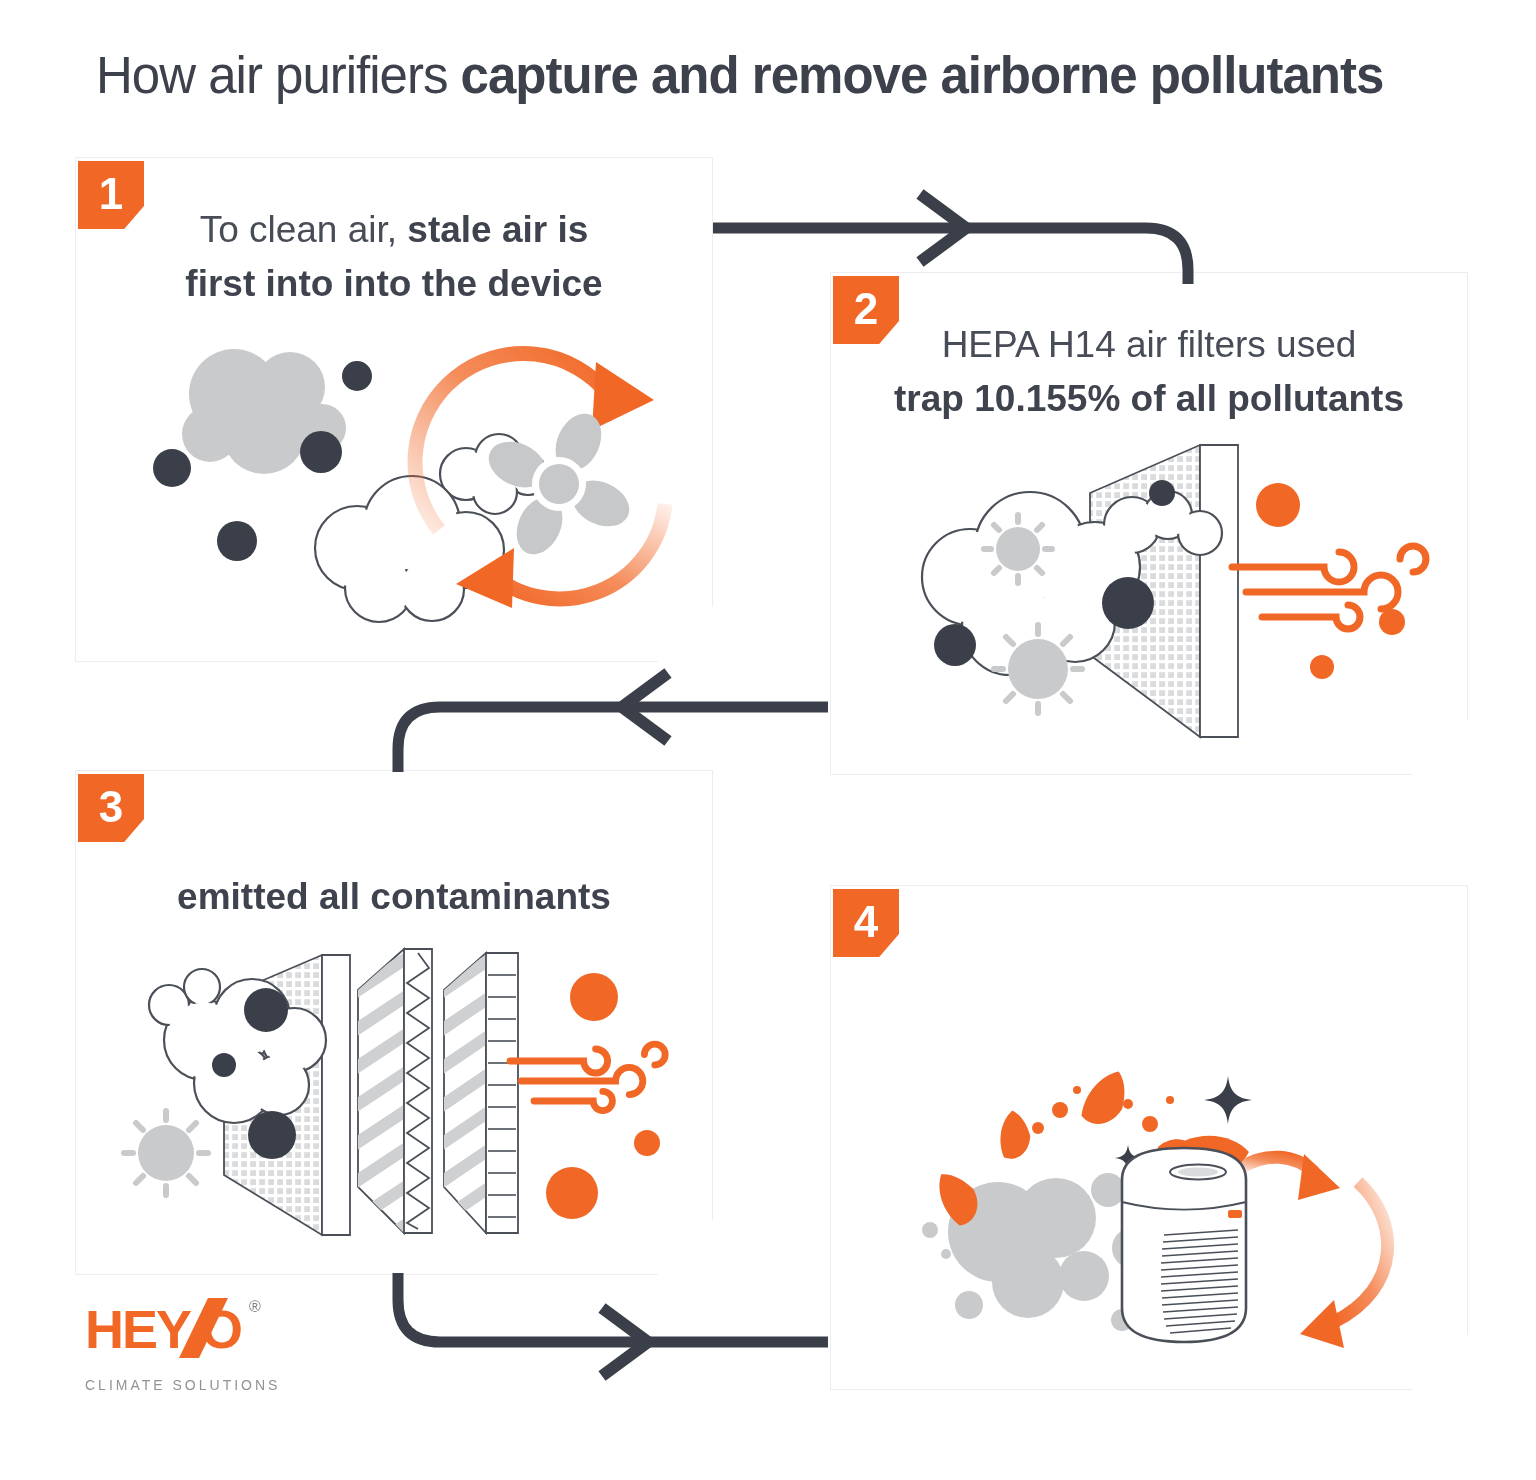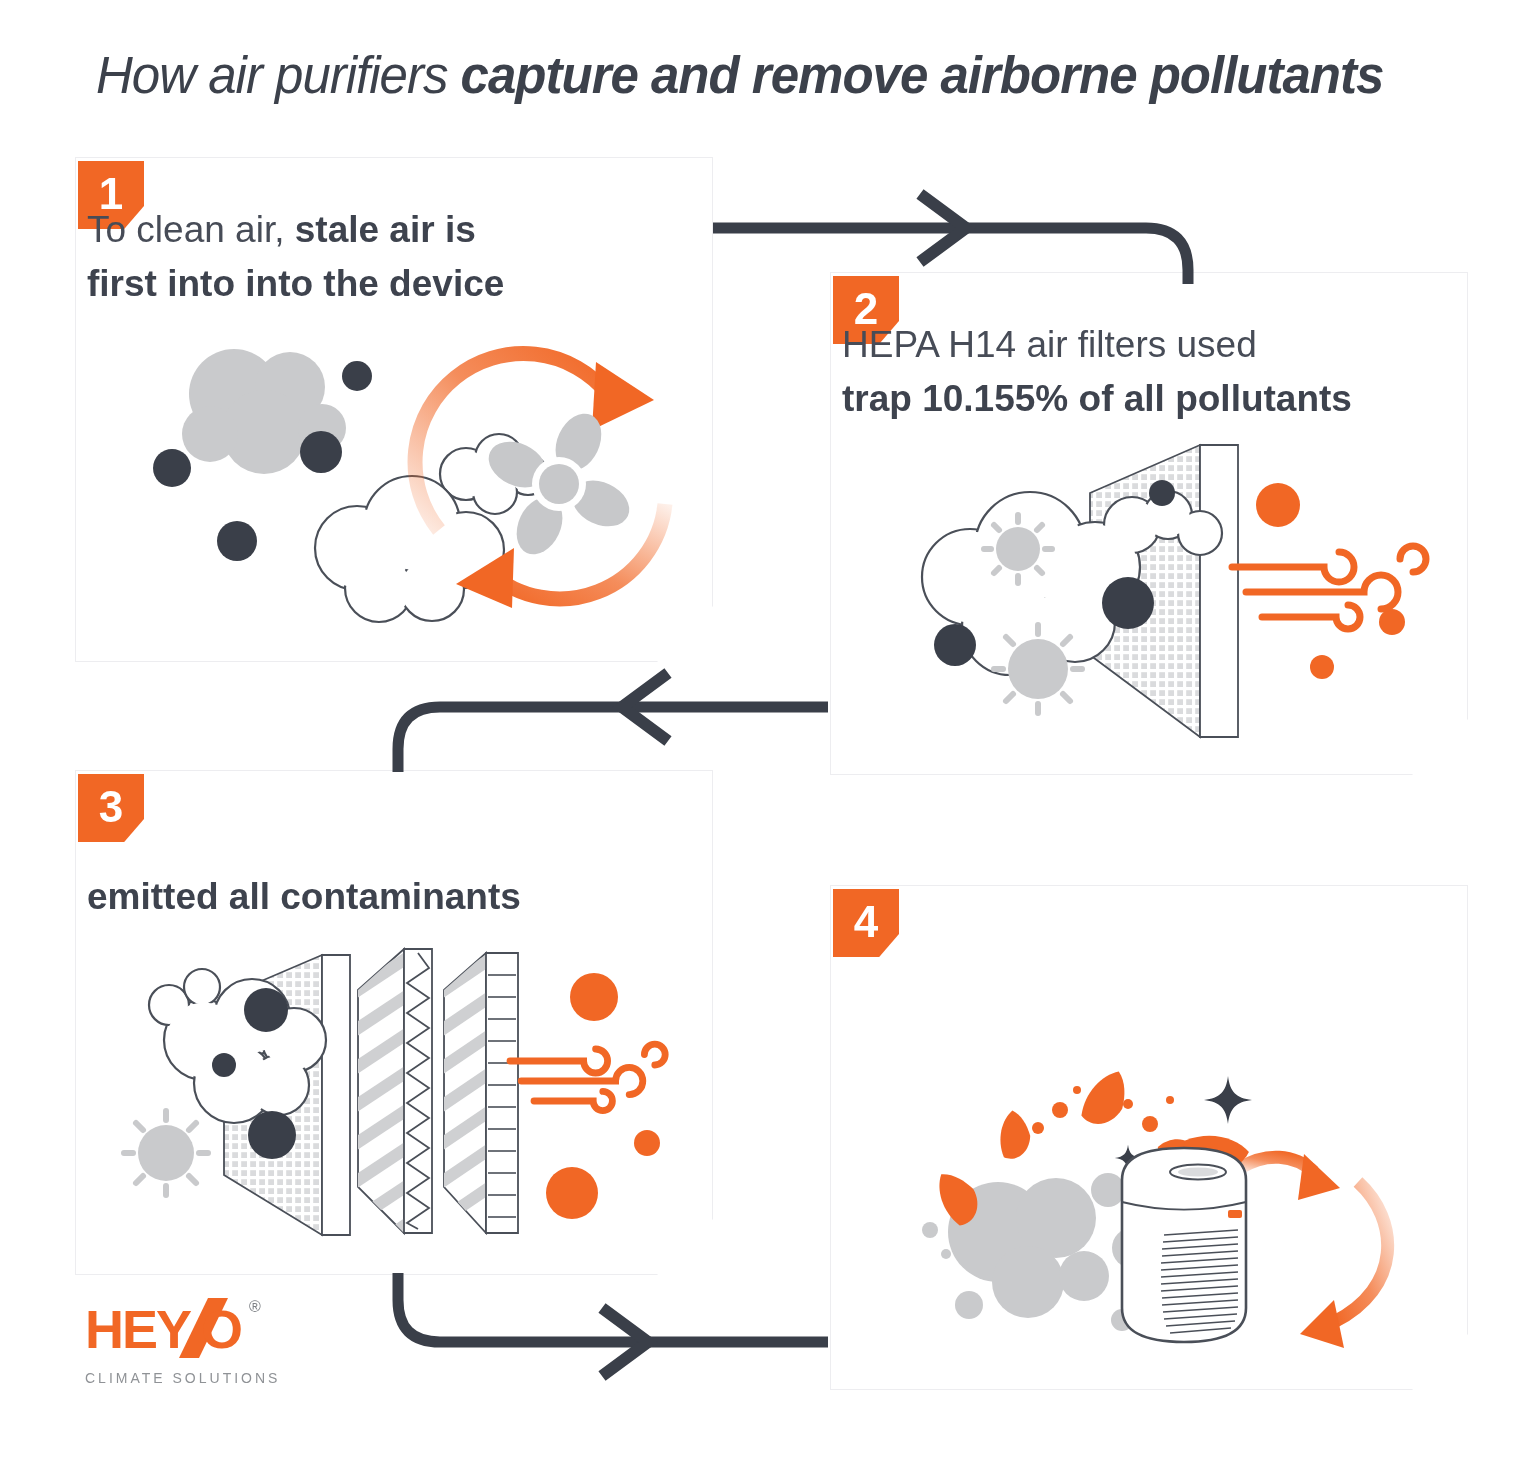--- a/index.html
+++ b/index.html
@@ -1,34 +1,34 @@
 <!DOCTYPE html>
 <html><head>
 <meta charset="utf-8">
 <style>
   html,body{margin:0;padding:0;background:#ffffff;}
   .canvas{position:relative;width:1536px;height:1480px;background:#ffffff;
           font-family:"Liberation Sans",sans-serif;overflow:hidden;}
   .title{position:absolute;left:96px;top:46px;font-size:51px;letter-spacing:-1px;
-         color:#3C414B;font-weight:400;white-space:nowrap;font-style:italic;}
+         color:#3C414B;font-weight:400;white-space:nowrap;}
   .title b{font-weight:700;}
   .card{position:absolute;width:638px;height:505px;background:#fff;
         clip-path:polygon(0 0,100% 0,100% calc(100% - 56px),calc(100% - 56px) 100%,0 100%);
         box-shadow:inset 0 0 0 1px #ededf0;
         filter:drop-shadow(0 6px 12px rgba(45,50,65,.13));}
   .badge{position:absolute;left:3px;top:4px;width:66px;height:68px;background:#F16725;
          clip-path:polygon(0 0,100% 0,100% 66%,70% 100%,0 100%);
          color:#fff;font-size:44px;font-weight:700;text-align:center;line-height:66px;}
-  .heading{position:absolute;top:46px;left:12px;right:12px;
+  .heading{position:absolute;top:46px;left:12px;right:12px;text-align:center;
            font-size:37px;line-height:54px;color:#474C57;}
   .heading b{font-weight:700;color:#3E434E;}
   .illus{position:absolute;}
   .flow{position:absolute;left:0;top:0;pointer-events:none;}
   .logo{position:absolute;left:85px;top:1296px;}
-  .tagline{font-size:14px;letter-spacing:3px;color:#8F9296;margin-top:6px;
+  .tagline{font-size:14px;letter-spacing:3px;color:#8F9296;margin-top:13px;
            font-family:"Liberation Sans",sans-serif;}
 </style>
 </head>
 <body>
 
 <div class="canvas">
 
   <svg width="0" height="0" style="position:absolute">
     <defs>
       <pattern id="mesh" width="9" height="9" patternUnits="userSpaceOnUse">

